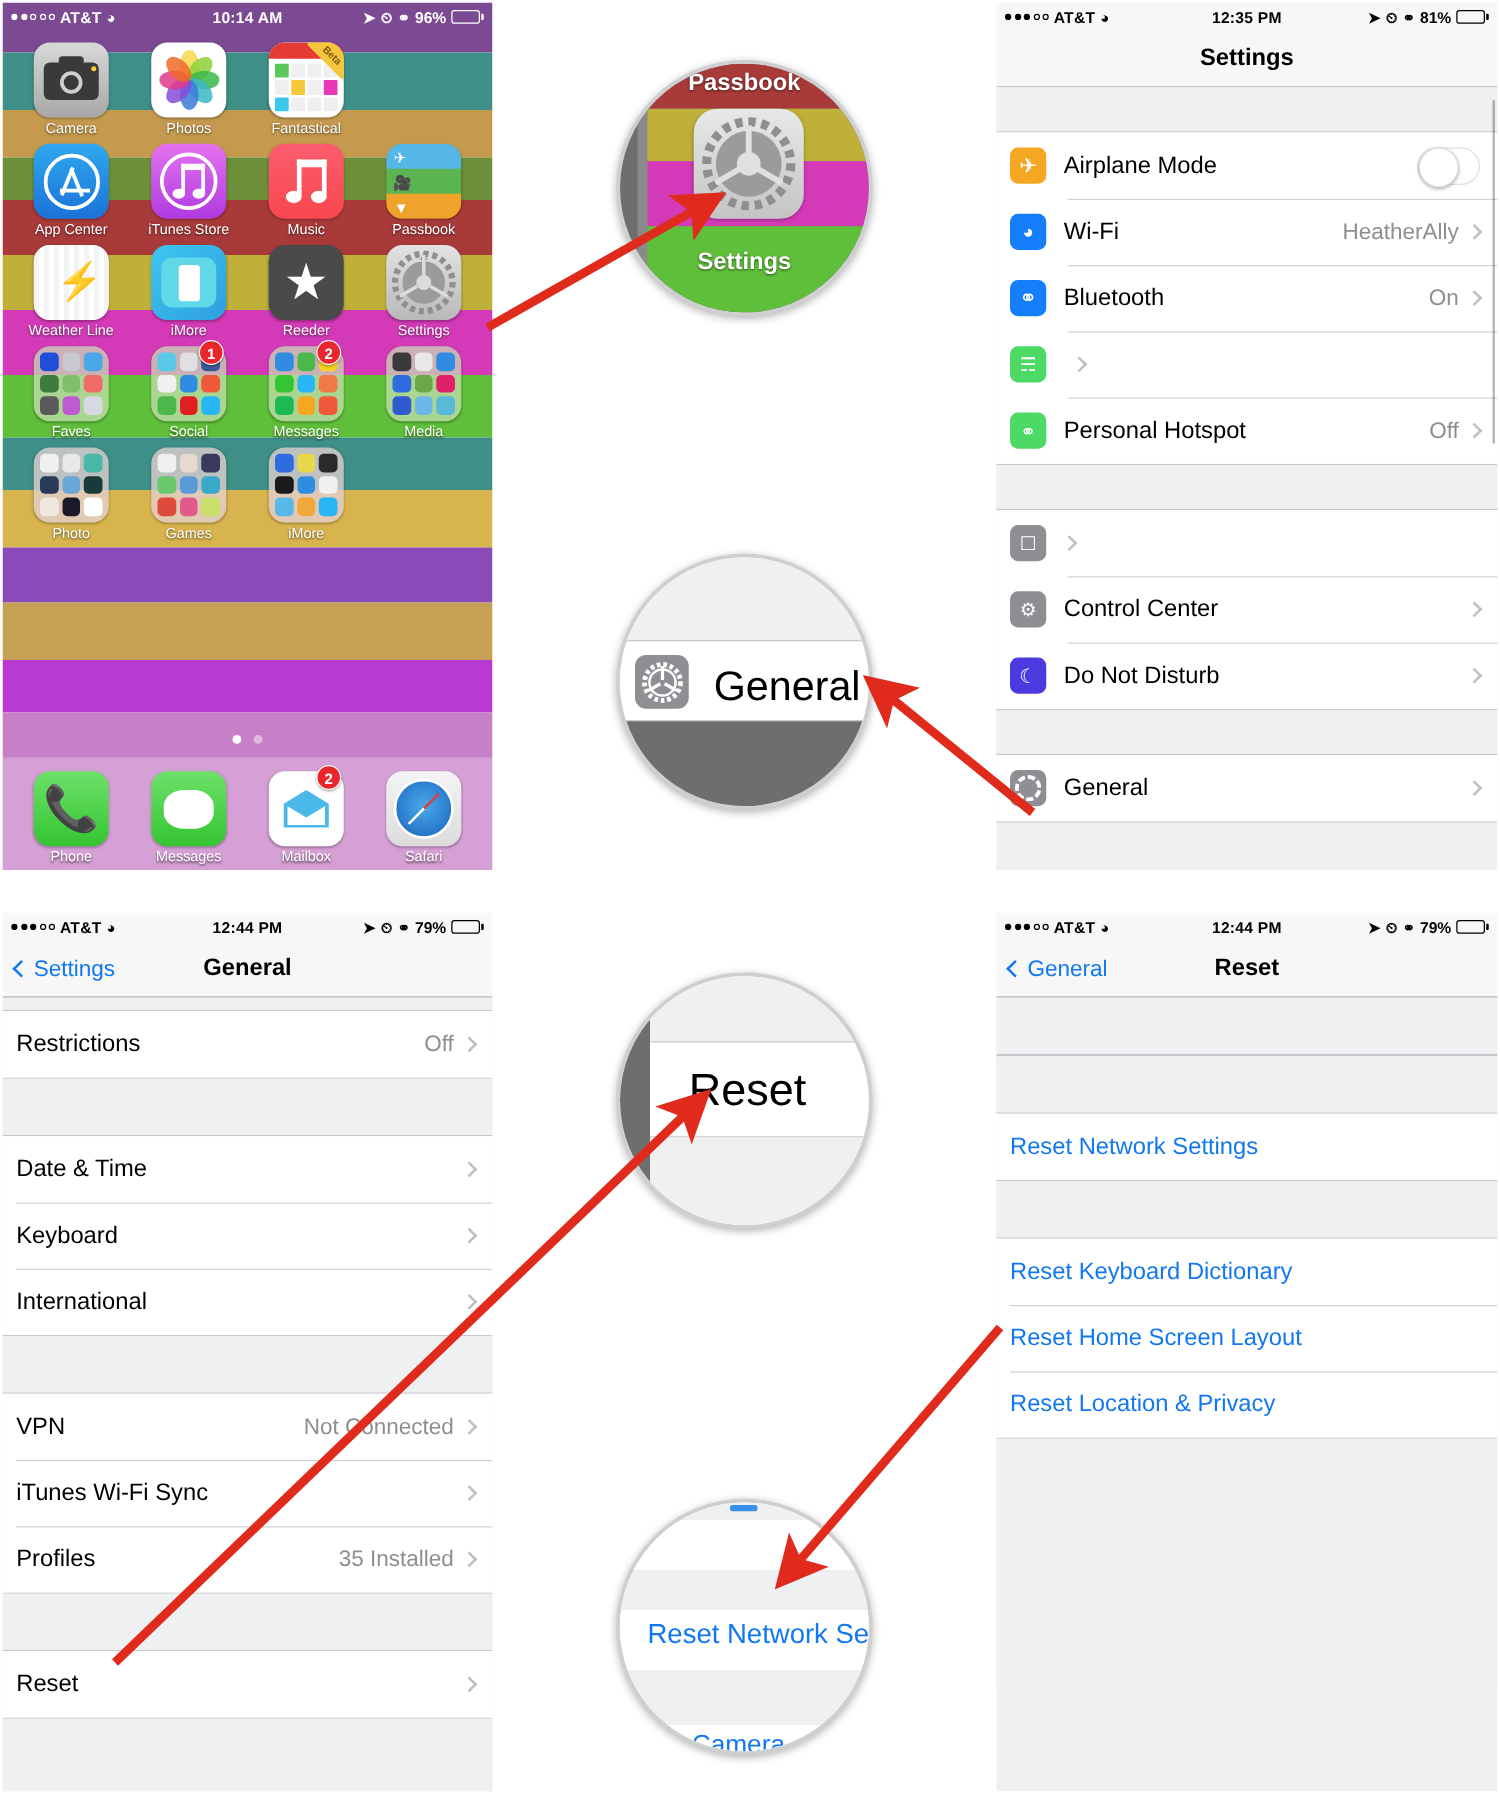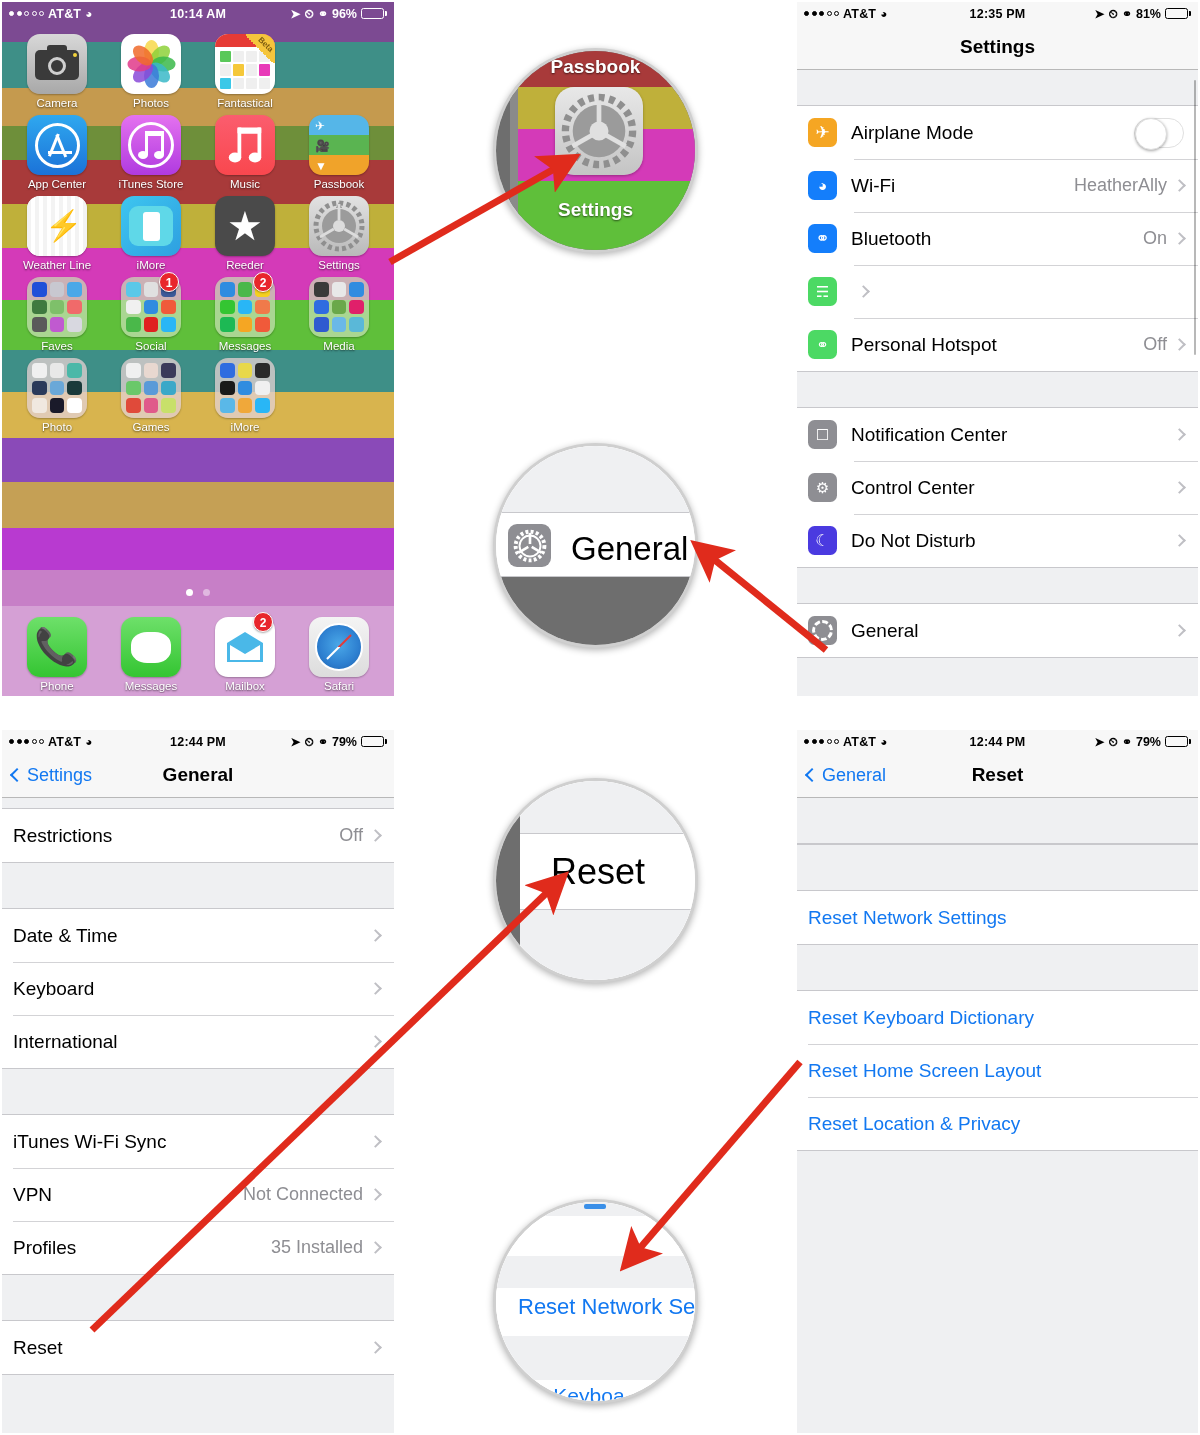--- a/index.html
+++ b/index.html
@@ -675,21 +675,20 @@
         <span class="val">Off</span>
         <span class="chev"></span>
       </div>
     </div>
 
     <div class="gap" style="height:35px"></div>
 
     <div class="grp">
       <div class="row indent">
         <span class="ri" style="background:#8e8e93;font-size:15px">☐</span>
-        <span class="lbl">Notification Center</span>
         <span class="chev"></span>
       </div>
       <div class="row indent">
         <span class="ri" style="background:#8e8e93;font-size:15px">⚙</span>
         <span class="lbl">Control Center</span>
         <span class="chev"></span>
       </div>
       <div class="row indent">
         <span class="ri" style="background:#4a3ae0;font-size:16px">☾</span>
         <span class="lbl">Do Not Disturb</span>
@@ -769,26 +768,26 @@
       </div>
       <div class="row">
         <span class="lbl">International</span>
         <span class="chev"></span>
       </div>
     </div>
 
     <div class="gap" style="height:45px"></div>
     <div class="grp">
       <div class="row">
-        <span class="lbl">iTunes Wi-Fi Sync</span>
-        <span class="chev"></span>
-      </div>
-      <div class="row">
         <span class="lbl">VPN</span>
         <span class="val">Not Connected</span>
+        <span class="chev"></span>
+      </div>
+      <div class="row">
+        <span class="lbl">iTunes Wi-Fi Sync</span>
         <span class="chev"></span>
       </div>
       <div class="row">
         <span class="lbl">Profiles</span>
         <span class="val">35 Installed</span>
         <span class="chev"></span>
       </div>
     </div>
 
     <div class="gap" style="height:45px"></div>
@@ -930,21 +929,21 @@
     <div style="position:absolute;inset:0;background:#fff"></div>
     <div style="position:absolute;left:0;right:0;top:0;height:14px;background:#eff0f2"></div>
     <div style="position:absolute;left:0;right:0;top:14px;height:40px;background:#fff"></div>
     <div style="position:absolute;left:0;right:0;top:54px;height:32px;background:#eff0f2"></div>
     <div style="position:absolute;left:0;right:0;top:86px;height:48px;background:#fff"></div>
     <div style="position:absolute;left:0;right:0;top:134px;height:44px;background:#eff0f2"></div>
     <div style="position:absolute;left:0;right:0;top:178px;bottom:0;background:#fff"></div>
     <div style="position:absolute;left:10px;top:3px;width:34px;height:4px;background:#c0c0c0;border-radius:2px"></div>
     <div style="position:absolute;left:88px;top:2px;width:22px;height:5px;background:#3a8fe8;border-radius:2px"></div>
     <div style="position:absolute;left:22px;top:92px;font-size:22px;color:#1278f1;white-space:nowrap">Reset Network Sett</div>
-    <div style="position:absolute;left:34px;top:182px;font-size:21px;color:#1278f1;white-space:nowrap">et Keyboa</div>
+    <div style="position:absolute;left:34px;top:182px;font-size:21px;color:#1278f1;white-space:nowrap">et Camera</div>
   </div>
 </div>
 
 <svg class="arrow-svg" viewBox="0 0 1200 1435" xmlns="http://www.w3.org/2000/svg">
   <defs>
     <marker id="ah" markerWidth="6" markerHeight="6" refX="4.2" refY="3" orient="auto" markerUnits="strokeWidth">
       <path d="M0,0 L6,3 L0,6 L1.4,3 Z" fill="#e02b1c"></path>
     </marker>
   </defs>
 

